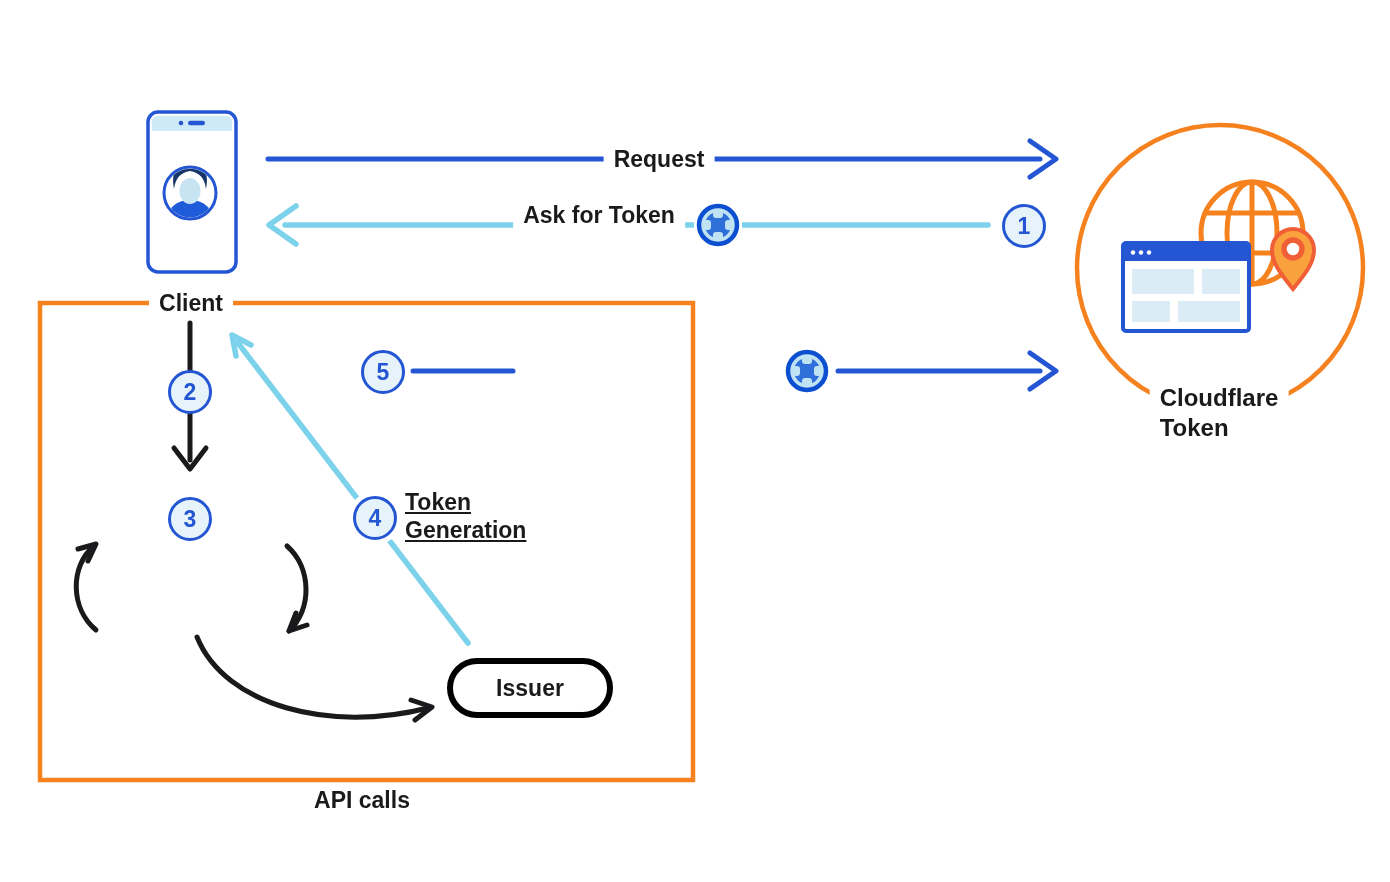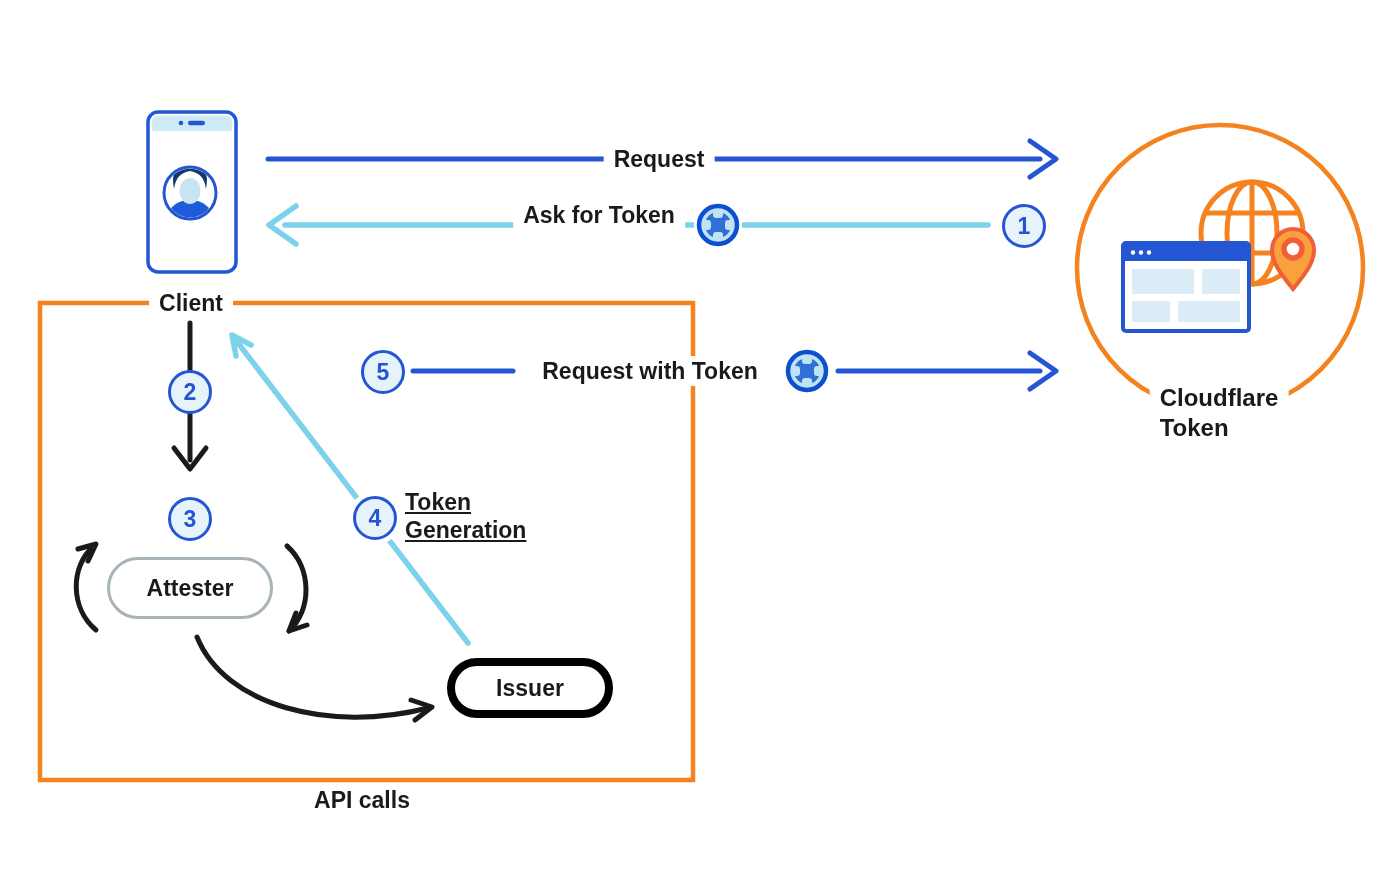--- a/index.html
+++ b/index.html
@@ -22,21 +22,21 @@
   .lbl.left-anchor{transform:translate(0,-50%);text-align:left;padding:1px 6px;text-decoration:underline;}
   .pill{
     position:absolute;
     display:flex;align-items:center;justify-content:center;
     background:#fff;
     font:700 23px "Liberation Sans",sans-serif;
     color:#1a1a1c;
     box-sizing:border-box;
   }
   .pill.attester{left:107px;top:557px;width:166px;height:62px;border:3px solid #a8b2b9;border-radius:31px;}
-  .pill.issuer{left:447px;top:658px;width:166px;height:60px;border:8px solid #000000;border-radius:30px;justify-content:center;}
+  .pill.issuer{left:447px;top:658px;width:166px;height:60px;border:6px solid #000000;border-radius:30px;justify-content:center;}
   .badge{
     position:absolute;
     width:38px;height:38px;
     border:3.5px solid #2456d4;border-radius:50%;
     background:#e6f3fb;color:#2456d4;
     display:flex;align-items:center;justify-content:center;
     font:700 23px "Liberation Sans",sans-serif;
   }
   .badge.ring{box-shadow:0 0 0 5px #fff;}
 </style>
@@ -140,31 +140,27 @@
         <rect x="1132" y="301" width="38" height="21" fill="#dcecf7"></rect>
         <rect x="1178" y="301" width="62" height="21" fill="#dcecf7"></rect>
       </g>
       <g>
         <path d="M1293,289 C1281,274 1272,263 1272,250 a21,21 0 1 1 42,0 C1314,263 1305,274 1293,289 Z" fill="#f9a13d" stroke="#f15f36" stroke-width="4"></path>
         <circle cx="1293" cy="249" r="9" fill="#ffffff" stroke="#f15f36" stroke-width="5.5"></circle>
       </g>
     </g>
   </svg>
 
-  <div class="pill attester">
-    <span>Attester</span>
-  </div>
   <div class="pill issuer">
     <span>Issuer</span>
   </div>
 
   <div class="lbl" style="left:191px;top:303px;">Client</div>
   <div class="lbl" style="left:659px;top:159px;">Request</div>
   <div class="lbl" style="left:599px;top:215px;">Ask for Token</div>
-  <div class="lbl" style="left:650px;top:371px;">Request with Token</div>
   <div class="lbl left-anchor" style="left:399px;top:516px;background:transparent;">Token
 Generation</div>
   <div class="lbl" style="left:362px;top:800px;">API calls</div>
   <div class="lbl" style="left:1219px;top:413px;line-height:30px;font-size:24px;">Cloudflare
 Token</div>
 
   <div class="badge" style="left:1002px;top:204px;">1</div>
   <div class="badge" style="left:168px;top:370px;">2</div>
   <div class="badge" style="left:168px;top:497px;">3</div>
   <div class="badge ring" style="left:353px;top:496px;">4</div>

